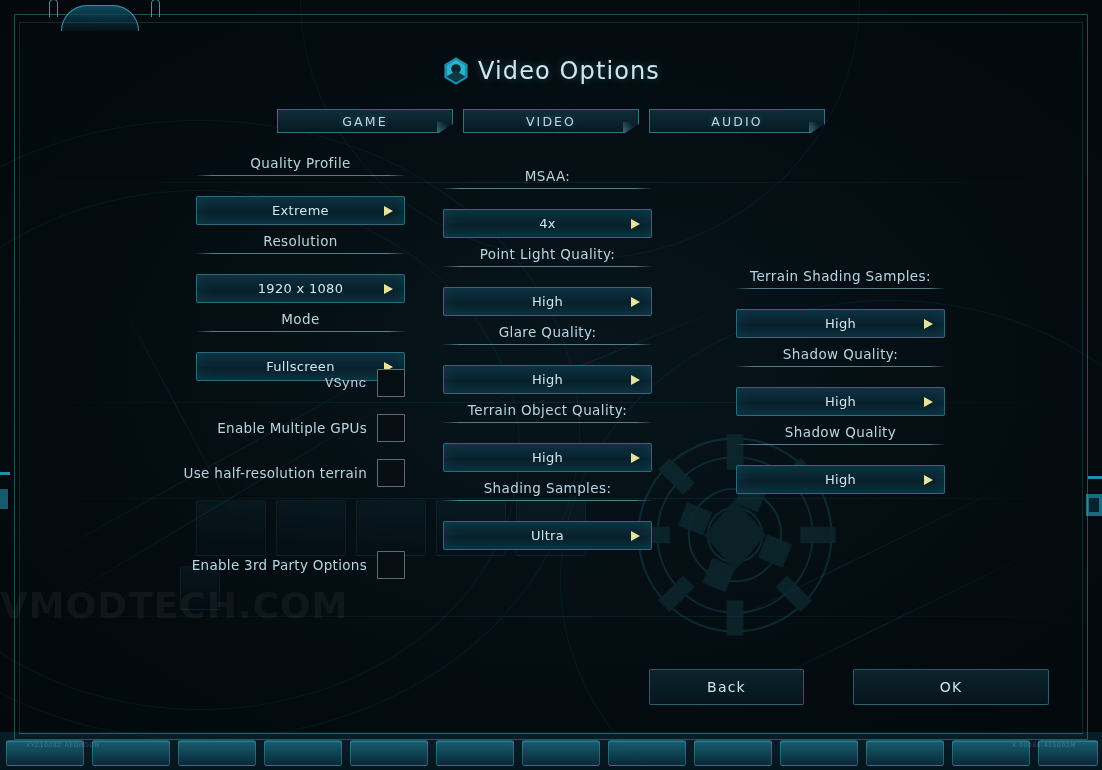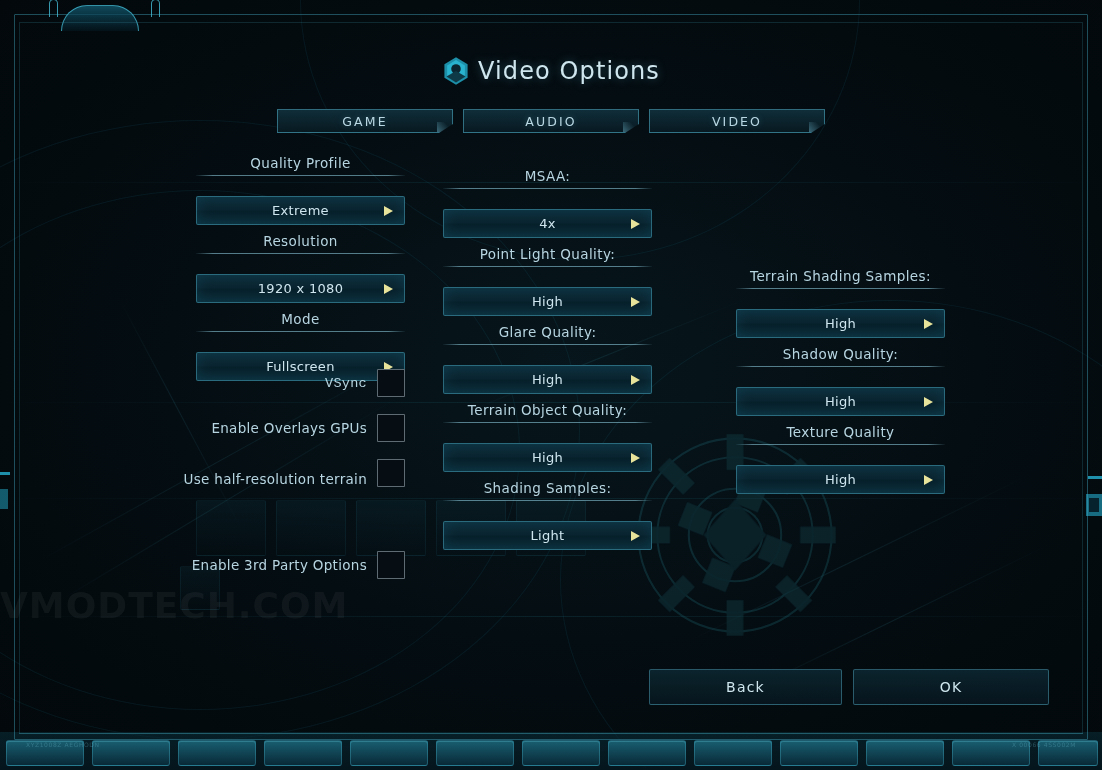--- a/index.html
+++ b/index.html
@@ -267,21 +267,21 @@
     display: flex;
     align-items: center;
     justify-content: center;
     background: linear-gradient(180deg, rgba(12,38,48,0.9), rgba(7,22,30,0.92));
     border: 1px solid rgba(80,165,190,0.48);
     border-radius: 2px;
     font-size: 14px;
     letter-spacing: 1.2px;
     color: #cfe6ee;
   }
-  #btn-back { left: 649px; top: 669px; width: 193px; }
+  #btn-back { left: 649px; top: 669px; width: 155px; }
   #btn-ok   { left: 853px; top: 669px; width: 196px; }
 </style>
 </head>
 <body>
 
 <div id="screen">
 
   <div class="bg-layer">
     <div class="bg-arc" style="left:-180px; top:120px; width:760px; height:620px;"></div>
     <div class="bg-arc" style="left:-120px; top:190px; width:640px; height:520px;"></div>
@@ -377,24 +377,24 @@
         <path d="M6 30 L20 22 L34 30 L20 39 Z" fill="#0e3a48"></path>
       </svg>
       <div class="title-text">Video Options</div>
     </div>
 
     <div class="tabs">
       <div class="tab">
           <span>GAME</span>
         </div>
       <div class="tab">
+          <span>VIDEO</span>
+        </div>
+      <div class="tab">
           <span>AUDIO</span>
-        </div>
-      <div class="tab">
-          <span>VIDEO</span>
         </div>
     </div>
 
     <div class="col col-left">
       <div class="group">
         <div class="opt-label">Quality Profile</div>
         <div class="rule"></div>
         <div class="dropdown">
           <span class="val">Extreme</span>
           <span class="arrow"></span>
@@ -416,24 +416,24 @@
           <span class="arrow"></span>
         </div>
       </div>
     </div>
 
     <div class="checkrow" style="top:369px;font-family:Liberation Mono, monospace;">
       <span class="lbl">VSync</span>
       <span class="checkbox"></span>
     </div>
     <div class="checkrow" style="top:414px;">
-      <span class="lbl">Enable Overlays GPUs</span>
+      <span class="lbl">Enable Multiple GPUs</span>
       <span class="checkbox"></span>
     </div>
-    <div class="checkrow" style="top:459px;align-items:flex-end;">
+    <div class="checkrow" style="top:459px;">
       <span class="lbl">Use half-resolution terrain</span>
       <span class="checkbox"></span>
     </div>
     <div class="checkrow" style="top:551px;">
       <span class="lbl">Enable 3rd Party Options</span>
       <span class="checkbox"></span>
     </div>
 
     <div class="col col-mid">
       <div class="group">
@@ -465,21 +465,21 @@
         <div class="rule"></div>
         <div class="dropdown">
           <span class="val">High</span>
           <span class="arrow"></span>
         </div>
       </div>
       <div class="group">
         <div class="opt-label">Shading Samples:</div>
         <div class="rule"></div>
         <div class="dropdown">
-          <span class="val">Light</span>
+          <span class="val">Ultra</span>
           <span class="arrow"></span>
         </div>
       </div>
     </div>
 
     <div class="col col-right">
       <div class="group">
         <div class="opt-label">Terrain Shading Samples:</div>
         <div class="rule"></div>
         <div class="dropdown">
@@ -489,21 +489,21 @@
       </div>
       <div class="group">
         <div class="opt-label">Shadow Quality:</div>
         <div class="rule"></div>
         <div class="dropdown">
           <span class="val">High</span>
           <span class="arrow"></span>
         </div>
       </div>
       <div class="group">
-        <div class="opt-label">Texture Quality</div>
+        <div class="opt-label">Shadow Quality</div>
         <div class="rule"></div>
         <div class="dropdown">
           <span class="val">High</span>
           <span class="arrow"></span>
         </div>
       </div>
     </div>
 
     <div class="btn" id="btn-back">Back</div>
     <div class="btn" id="btn-ok">OK</div>

